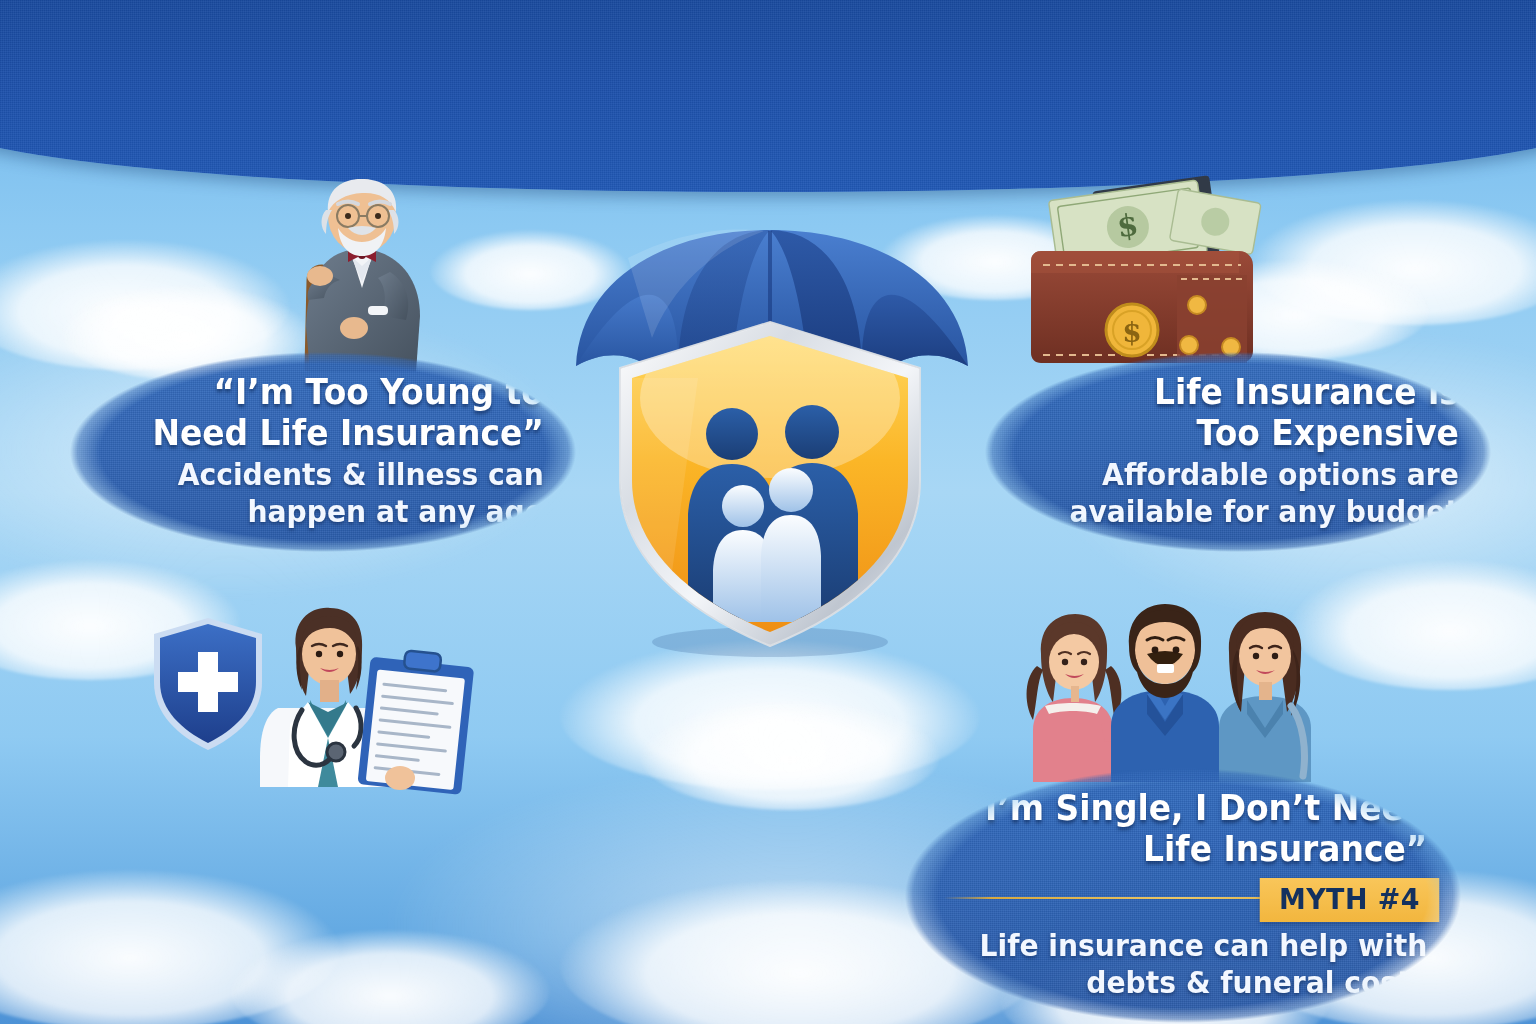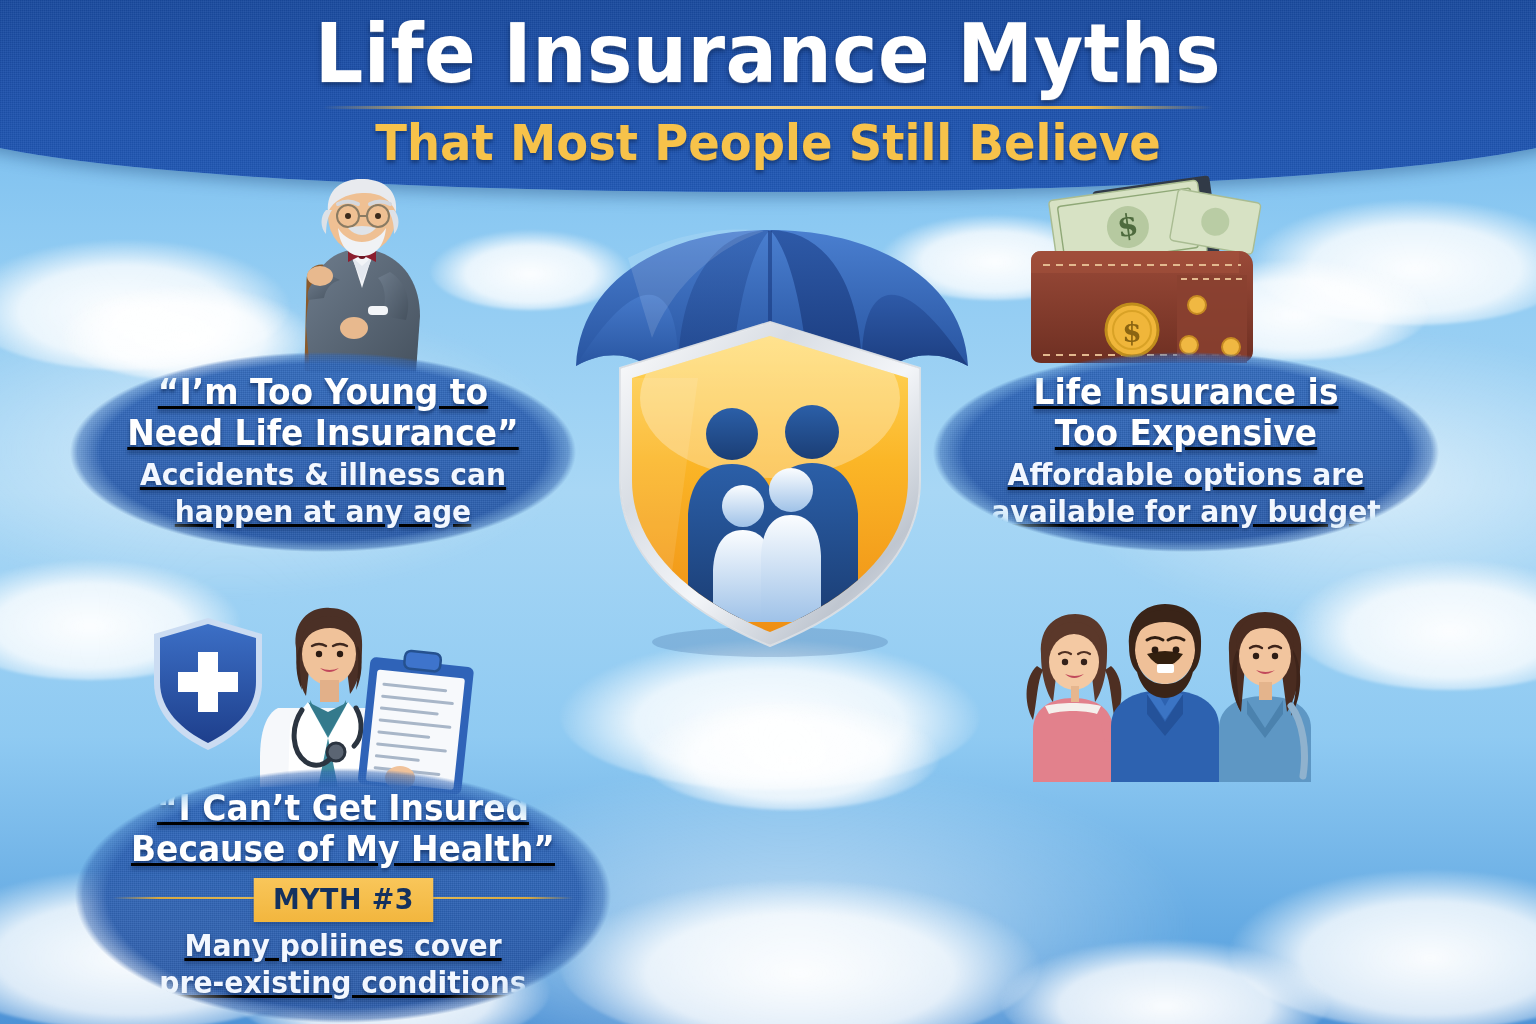--- a/index.html
+++ b/index.html
@@ -66,25 +66,24 @@
     margin:0;transform:scaleX(.93);
   }
 
   
   .card{
     position:absolute;
     background:
       linear-gradient(180deg,rgba(47,103,187,.96) 0%,rgba(41,94,177,.96) 55%,rgba(36,86,166,.96) 100%);
     box-shadow:0 6px 20px rgba(15,50,110,.30);
     padding:20px 18px 22px;
-    text-align:center;
+    text-align:right;
     z-index:5;
     -webkit-mask-image:radial-gradient(closest-side at 50% 50%, #000 88%, rgba(0,0,0,.55) 97%, rgba(0,0,0,0) 100%);
             mask-image:radial-gradient(closest-side at 50% 50%, #000 88%, rgba(0,0,0,.55) 97%, rgba(0,0,0,0) 100%);
-            text-decoration:underline;
   }
   .card::before{
     content:"";position:absolute;inset:0;
     background-image:
       repeating-linear-gradient(0deg,rgba(255,255,255,.04) 0 1px,rgba(0,0,0,.04) 1px 2px),
       repeating-linear-gradient(90deg,rgba(255,255,255,.035) 0 1px,rgba(0,0,0,.035) 1px 2px);
     pointer-events:none;
   }
   .card-inner{position:relative;z-index:2;}
 
@@ -114,21 +113,21 @@
   }
   .card-desc{
     font-family:"DejaVu Sans", sans-serif;
     font-weight:700;color:#F2F7FF;font-size:30px;line-height:1.22;
     text-shadow:0 2px 4px rgba(8,30,70,.5);
     transform:scaleX(.94);
     margin:0;
   }
 
   #card-1{left:70px;top:352px;width:470px;}
-  #card-2{left:933px;top:352px;width:470px;}
+  #card-2{left:985px;top:352px;width:470px;}
   #card-3{left:75px;top:768px;width:500px;}
   #card-4{left:905px;top:768px;width:520px;}
 
   
   .emblem{position:absolute;left:568px;top:218px;width:404px;height:440px;z-index:4;}
 
   
   .illus{position:absolute;z-index:4;}
   #illus-elder{left:250px;top:176px;width:200px;height:196px;}
   #illus-wallet{left:1025px;top:165px;width:235px;height:200px;}
@@ -159,25 +158,20 @@
   <div class="cloud" style="left:560px;top:640px;width:420px;height:150px;"></div>
   <div class="cloud" style="left:640px;top:700px;width:300px;height:110px;"></div>
   <div class="cloud" style="left:-80px;top:870px;width:420px;height:160px;"></div>
   <div class="cloud" style="left:560px;top:880px;width:480px;height:170px;"></div>
   <div class="cloud" style="left:1230px;top:870px;width:400px;height:160px;"></div>
   <div class="cloud" style="left:230px;top:930px;width:320px;height:120px;"></div>
   <div class="cloud" style="left:1000px;top:940px;width:330px;height:120px;"></div>
 
   <div class="header-band"></div>
 
-  <div class="title-wrap">
-    <h1 class="main-title">Life Insurance Myths</h1>
-    <div class="title-rule"></div>
-    <h2 class="sub-title">That Most People Still Believe</h2>
-  </div>
 
   <div class="emblem">
     <svg viewBox="0 0 404 440" width="404" height="440">
       <defs>
         <linearGradient id="umbA" x1="0" y1="0" x2="0" y2="1">
           <stop offset="0" stop-color="#4A7FD0"></stop>
             <stop offset="1" stop-color="#27539F"></stop>
         </linearGradient>
         <linearGradient id="umbB" x1="0" y1="0" x2="0" y2="1">
           <stop offset="0" stop-color="#2E5AA8"></stop>
@@ -490,31 +484,31 @@
         <div>Life Insurance is</div>
         <div>Too Expensive</div>
       </div>
       <div class="card-desc">
         <div>Affordable options are</div>
         <div>available for any budget</div>
       </div>
     </div>
   </div>
 
-  <div class="card" id="card-3">
+
+  <div class="card" id="card-4">
     <div class="card-inner">
       <div class="card-title">
-        <div>“I Can’t Get Insured</div>
-        <div>Because of My Health”</div>
+        <div>“I’m Single, I Don’t Need</div>
+        <div>Life Insurance”</div>
       </div>
       <div class="badge-row">
         <span class="badge-rule"></span>
-        <span class="badge">MYTH #3</span>
+        <span class="badge">MYTH #4</span>
       </div>
       <div class="card-desc">
-        <div>Many poliines cover</div>
-        <div>pre-existing conditions</div>
+        <div>Life insurance can help with</div>
+        <div>debts &amp; funeral costs</div>
       </div>
     </div>
   </div>
 
-
 </div>
 
 </body></html>

